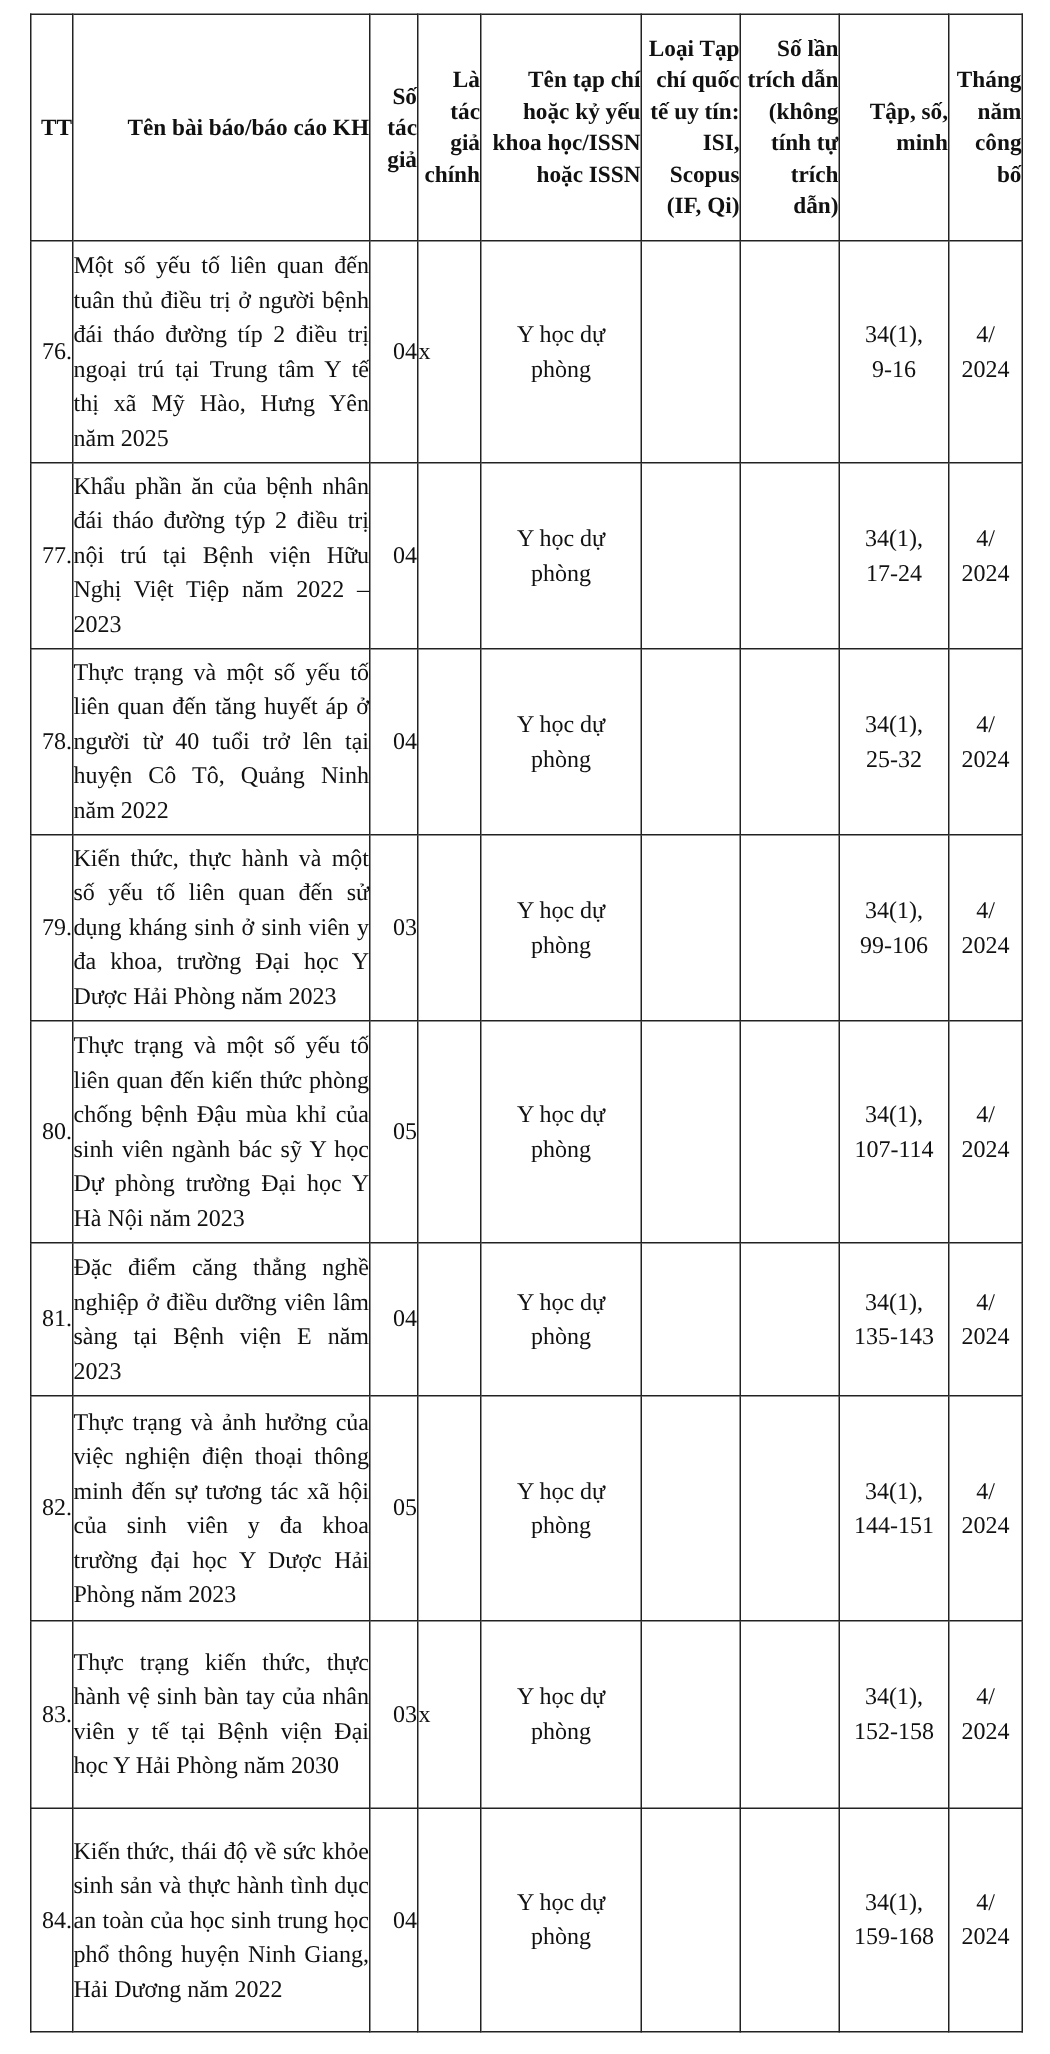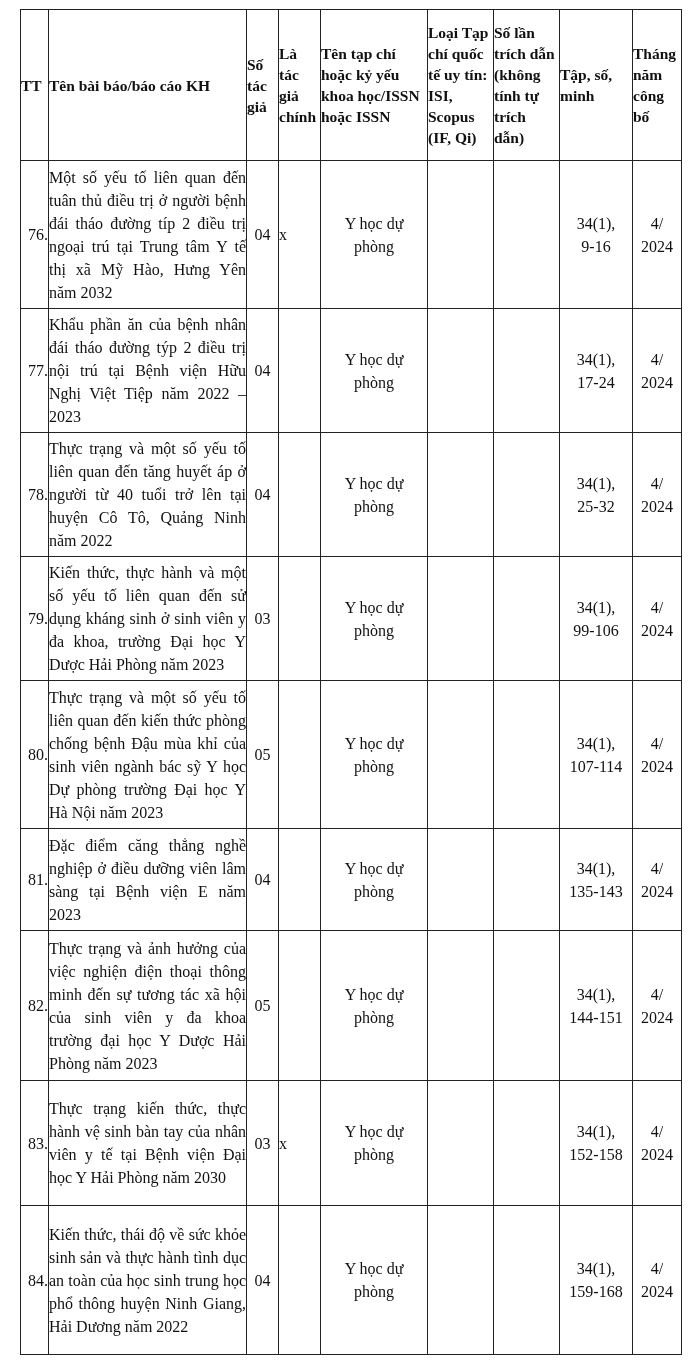--- a/index.html
+++ b/index.html
@@ -1,27 +1,27 @@
 <!DOCTYPE html>
 <html><head>
 <meta charset="utf-8">
 <style>
   html, body { margin: 0; padding: 0; background: #ffffff; }
   body { width: 700px; height: 1369px; position: relative; overflow: hidden;
          font-family: "Liberation Serif", "DejaVu Serif", serif; color: #111; }
   table.pubs { position: absolute; left: 20px; top: 9px; border-collapse: collapse;
                table-layout: fixed; width: 661px; }
   table.pubs th, table.pubs td { border: 1.5px solid #222; padding: 0; vertical-align: middle; }
-  table.pubs th { font-weight: bold; font-size: 15.5px; line-height: 21px; text-align: left; height: 150px; }
+  table.pubs th { font-weight: bold; font-size: 15.5px; line-height: 21px; text-align: right; height: 150px; }
   th.c-tt { text-align: left; padding-left: 2px; margin-left: 14px; }
   th.c-title { text-align: left; padding-left: 2px; }
   td { font-size: 16px; line-height: 23px; }
   td.c-tt { text-align: right; padding-left: 2px; }
   td.c-title { text-align: justify; text-align-last: left; padding: 0 1px 0 2px; hyphens: none; }
-  td.c-authors { text-align: center; padding-left: 1px; }
+  td.c-authors { text-align: right; padding-left: 1px; }
   td.c-main { text-align: left; padding-left: 1px; }
   td.c-journal, td.c-pages, td.c-date { text-align: center; }
   td.c-journal span, td.c-pages span, td.c-date span { display: block; }
   col.w-tt { width: 28px; } col.w-title { width: 198px; } col.w-auth { width: 32px; }
   col.w-main { width: 42px; } col.w-jour { width: 107px; } col.w-type { width: 66px; }
   col.w-cit { width: 66px; } col.w-pages { width: 73px; } col.w-date { width: 49px; }
 </style>
 </head>
 <body>
 
@@ -46,21 +46,21 @@
       <th>Tên tạp chí hoặc kỷ yếu khoa học/ISSN hoặc ISSN</th>
       <th>Loại Tạp chí quốc tế uy tín: ISI, Scopus (IF, Qi)</th>
       <th>Số lần trích dẫn (không tính tự trích dẫn)</th>
       <th>Tập, số, minh</th>
       <th>Tháng năm công bố</th>
     </tr>
   </thead>
   <tbody>
     <tr style="height:148px">
       <td class="c-tt">76.</td>
-      <td class="c-title">Một số yếu tố liên quan đến tuân thủ điều trị ở người bệnh đái tháo đường típ 2 điều trị ngoại trú tại Trung tâm Y tế thị xã Mỹ Hào, Hưng Yên năm 2032</td>
+      <td class="c-title">Một số yếu tố liên quan đến tuân thủ điều trị ở người bệnh đái tháo đường típ 2 điều trị ngoại trú tại Trung tâm Y tế thị xã Mỹ Hào, Hưng Yên năm 2025</td>
       <td class="c-authors">04</td>
       <td class="c-main">x</td>
       <td class="c-journal">
           <span>Y học dự</span>
           <span>phòng</span>
         </td>
       <td></td>
       <td></td>
       <td class="c-pages">
           <span>34(1),</span>

